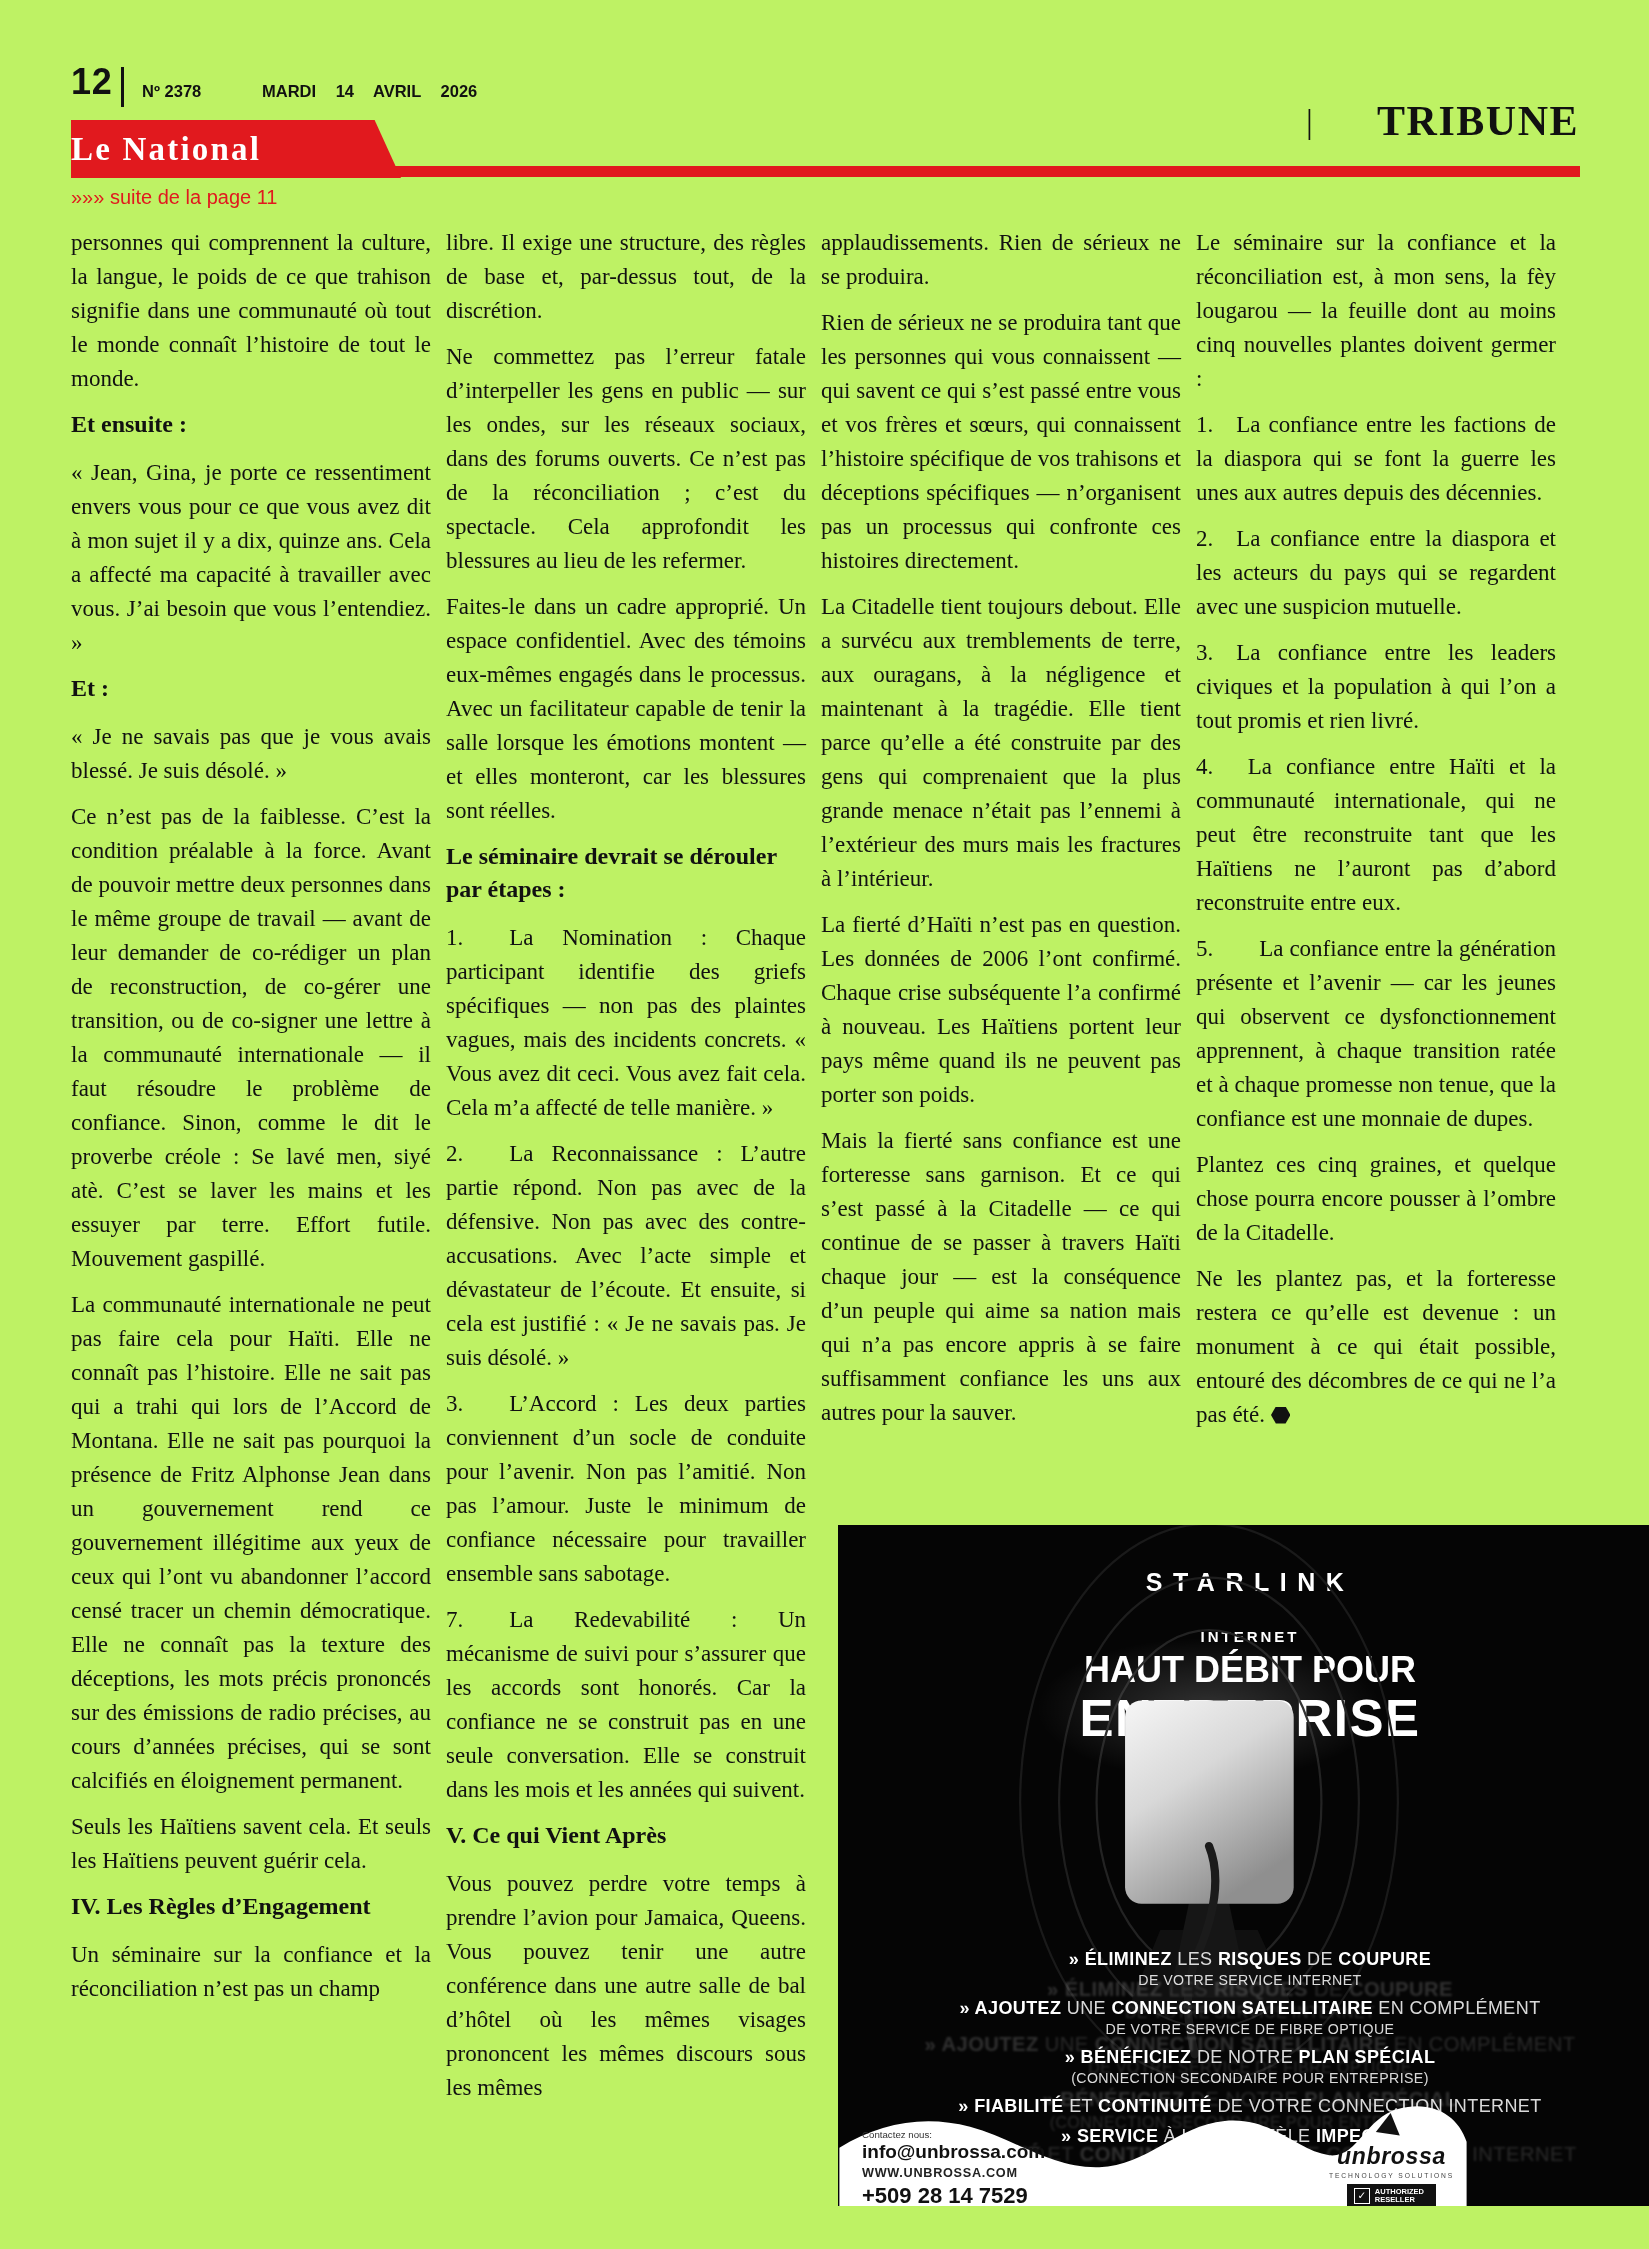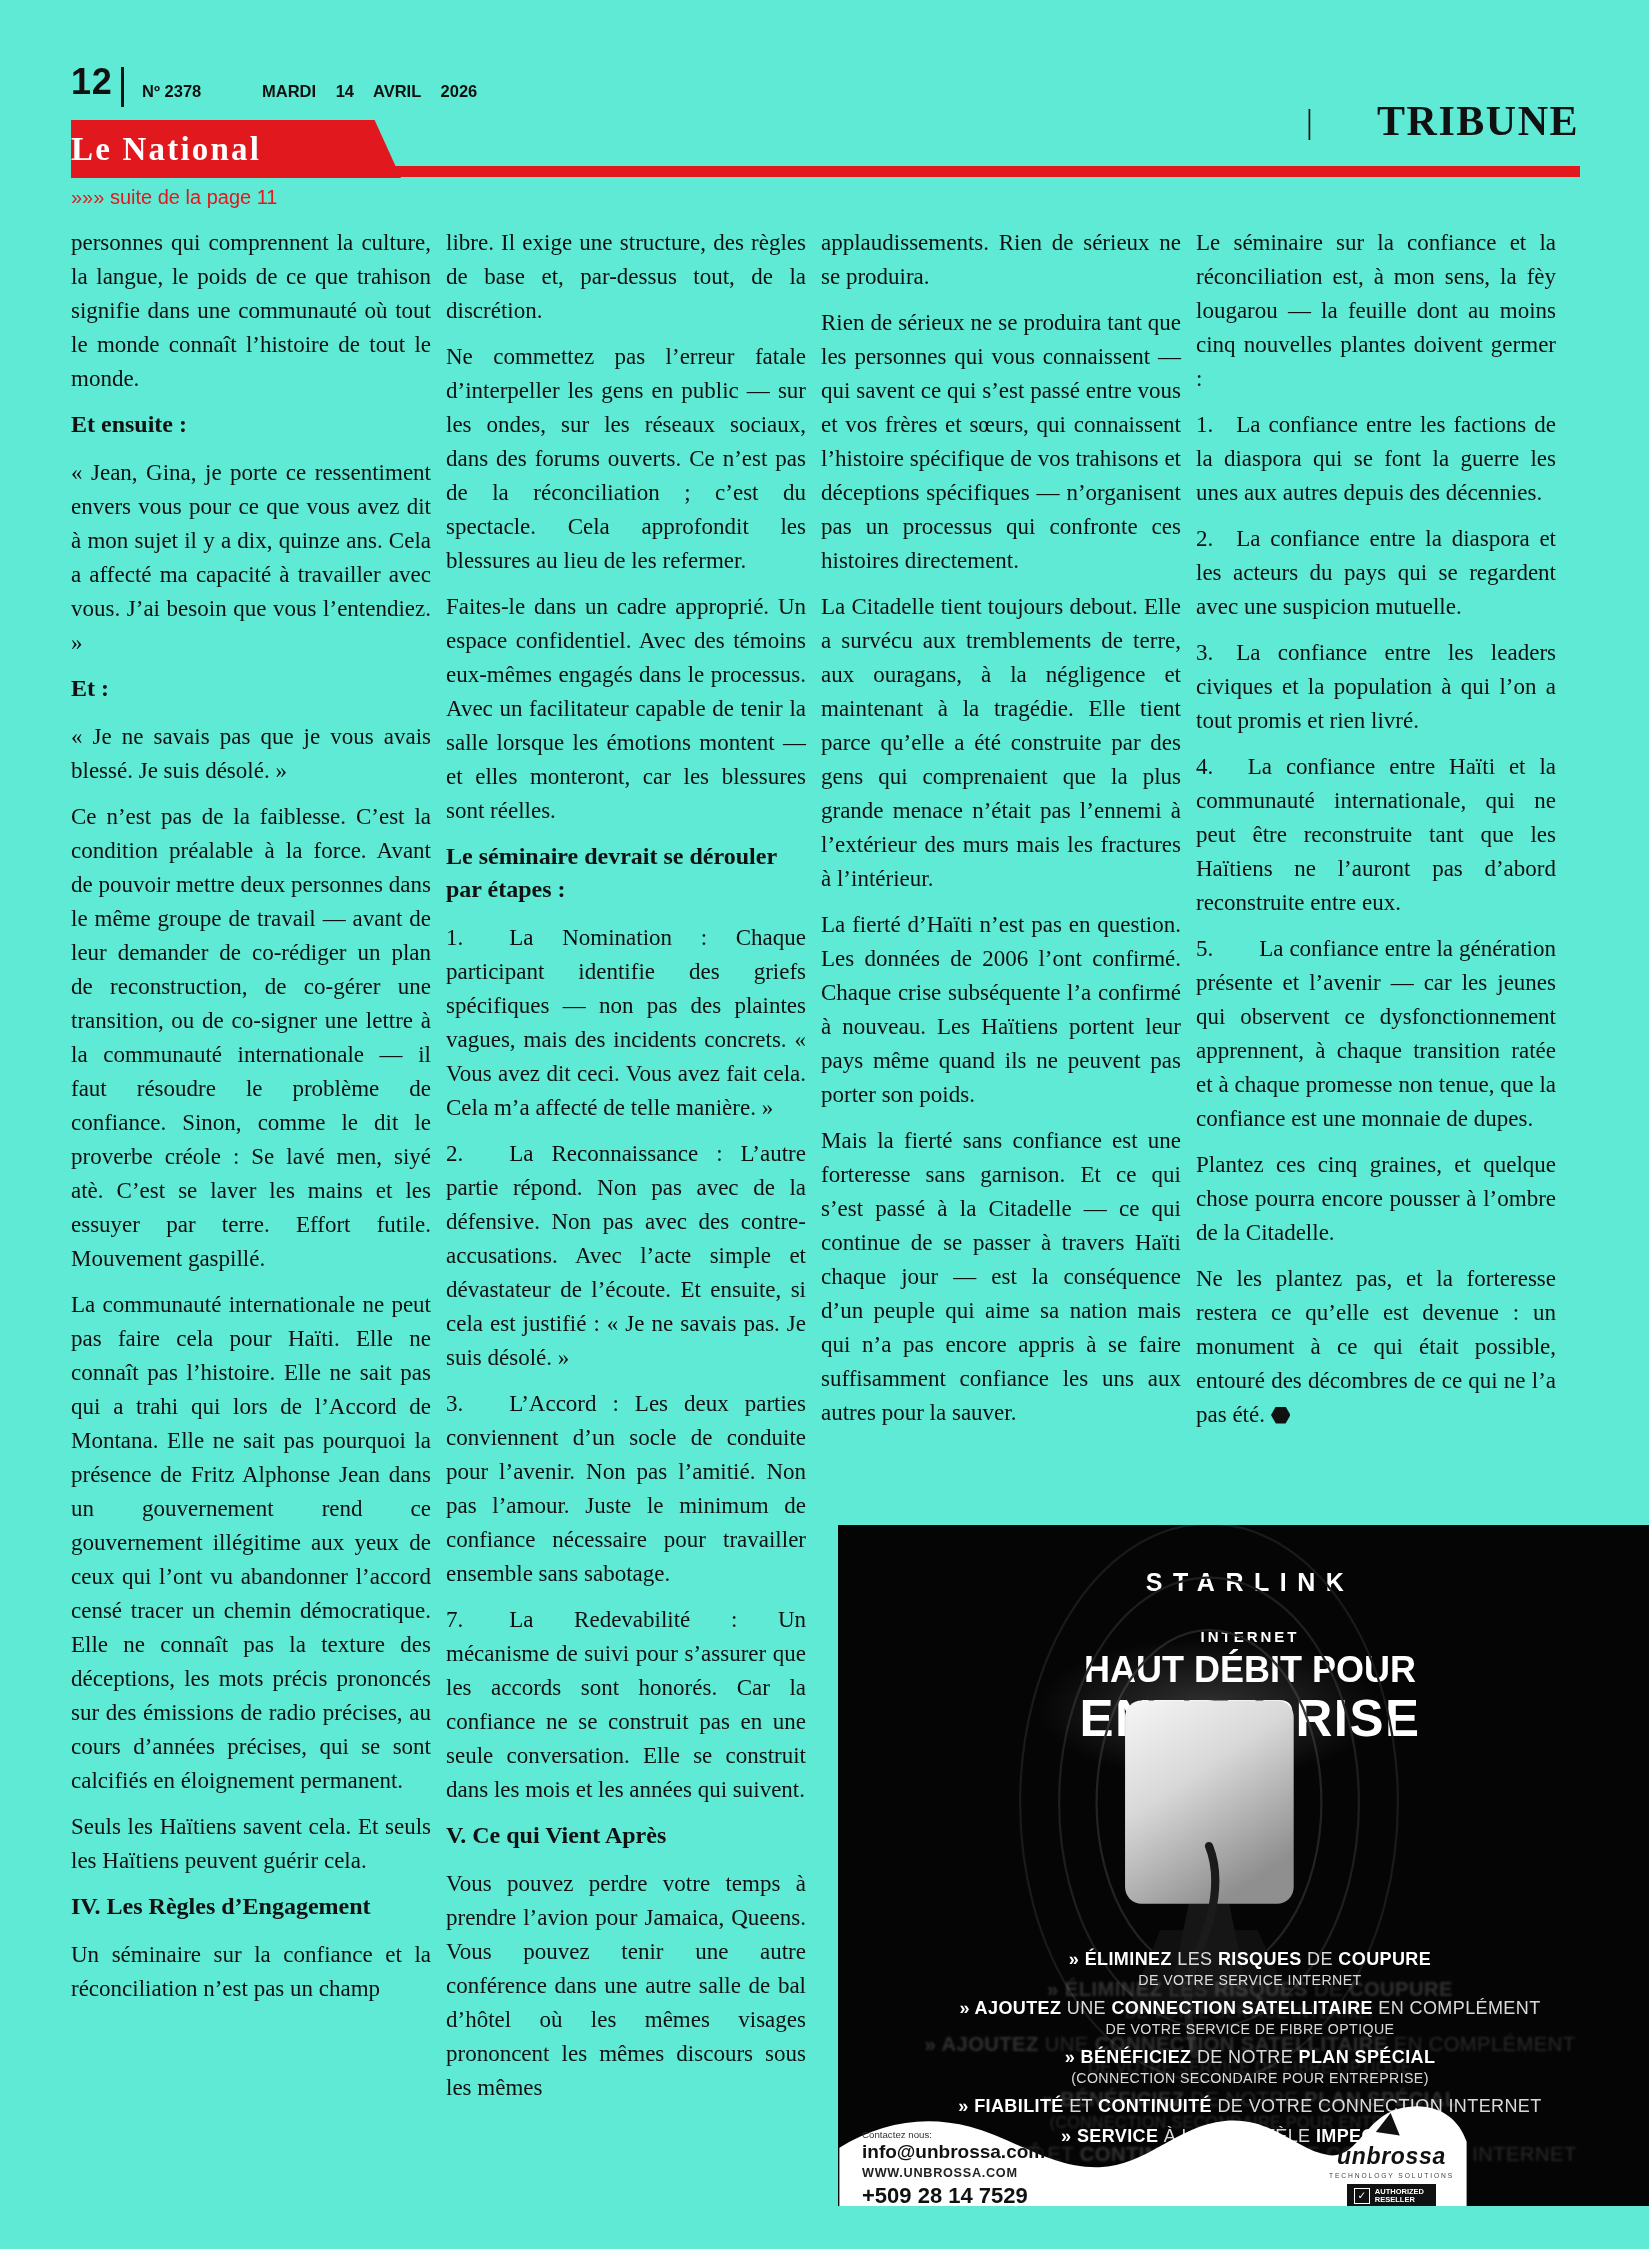--- a/index.html
+++ b/index.html
@@ -1,16 +1,16 @@
 <!DOCTYPE html>
 <html style="font-size:12px"><head>
 <meta charset="utf-8">
 <style>
   html,body{margin:0;padding:0;background:#ffffff;}
-  .page{position:relative;width:1650px;height:2250px;background:#5eead4;overflow:hidden;
+  .page{position:relative;width:1650px;height:2250px;background:#bef264;overflow:hidden;
         font-family:"Liberation Serif", serif;color:#111;}
   
   .pn{position:absolute;left:71px;top:61px;font-family:"Liberation Sans",sans-serif;
       font-weight:700;font-size:36px;letter-spacing:0.7px;}
   .pn-bar{position:absolute;left:121px;top:67px;width:3px;height:40px;background:#111;}
   .issue{position:absolute;left:142px;top:82px;font-family:"Liberation Sans",sans-serif;
       font-weight:700;font-size:16.5px;}
   .hdate{position:absolute;left:262px;top:82px;font-family:"Liberation Sans",sans-serif;
       font-weight:700;font-size:16.5px;word-spacing:15px;}
   .tri-bar{position:absolute;left:1306px;top:103px;font-size:34px;font-weight:400;}

